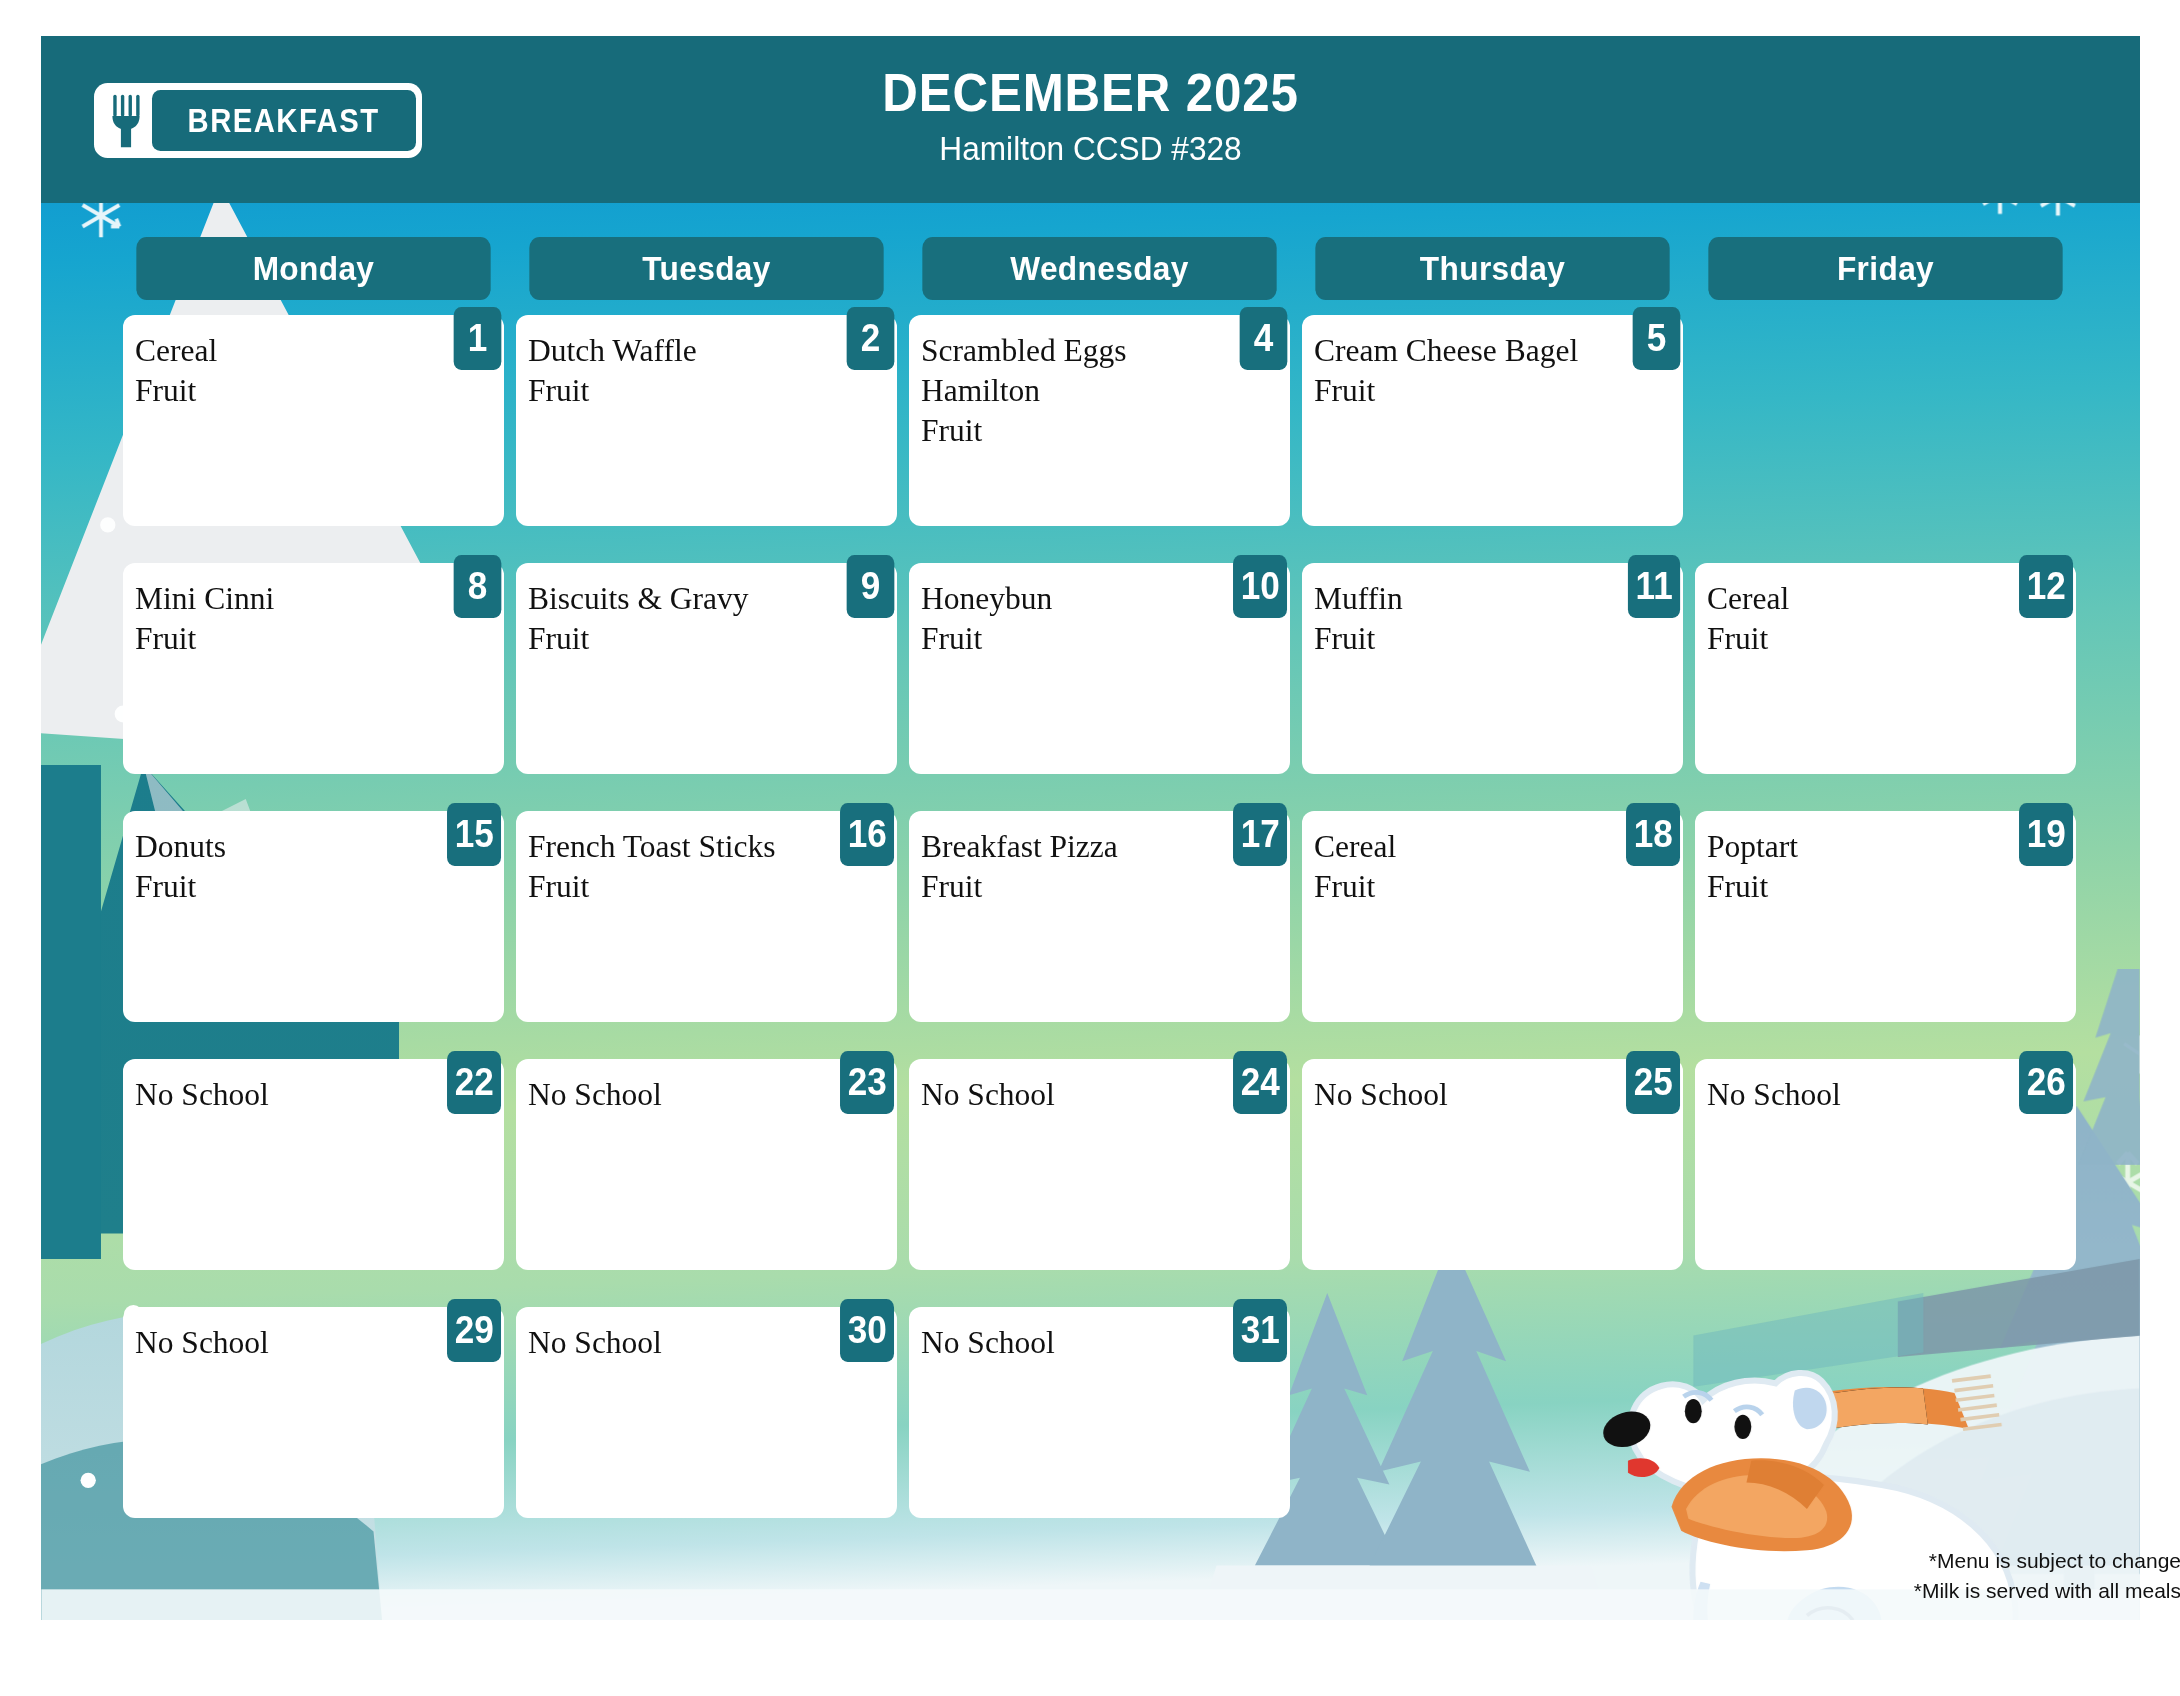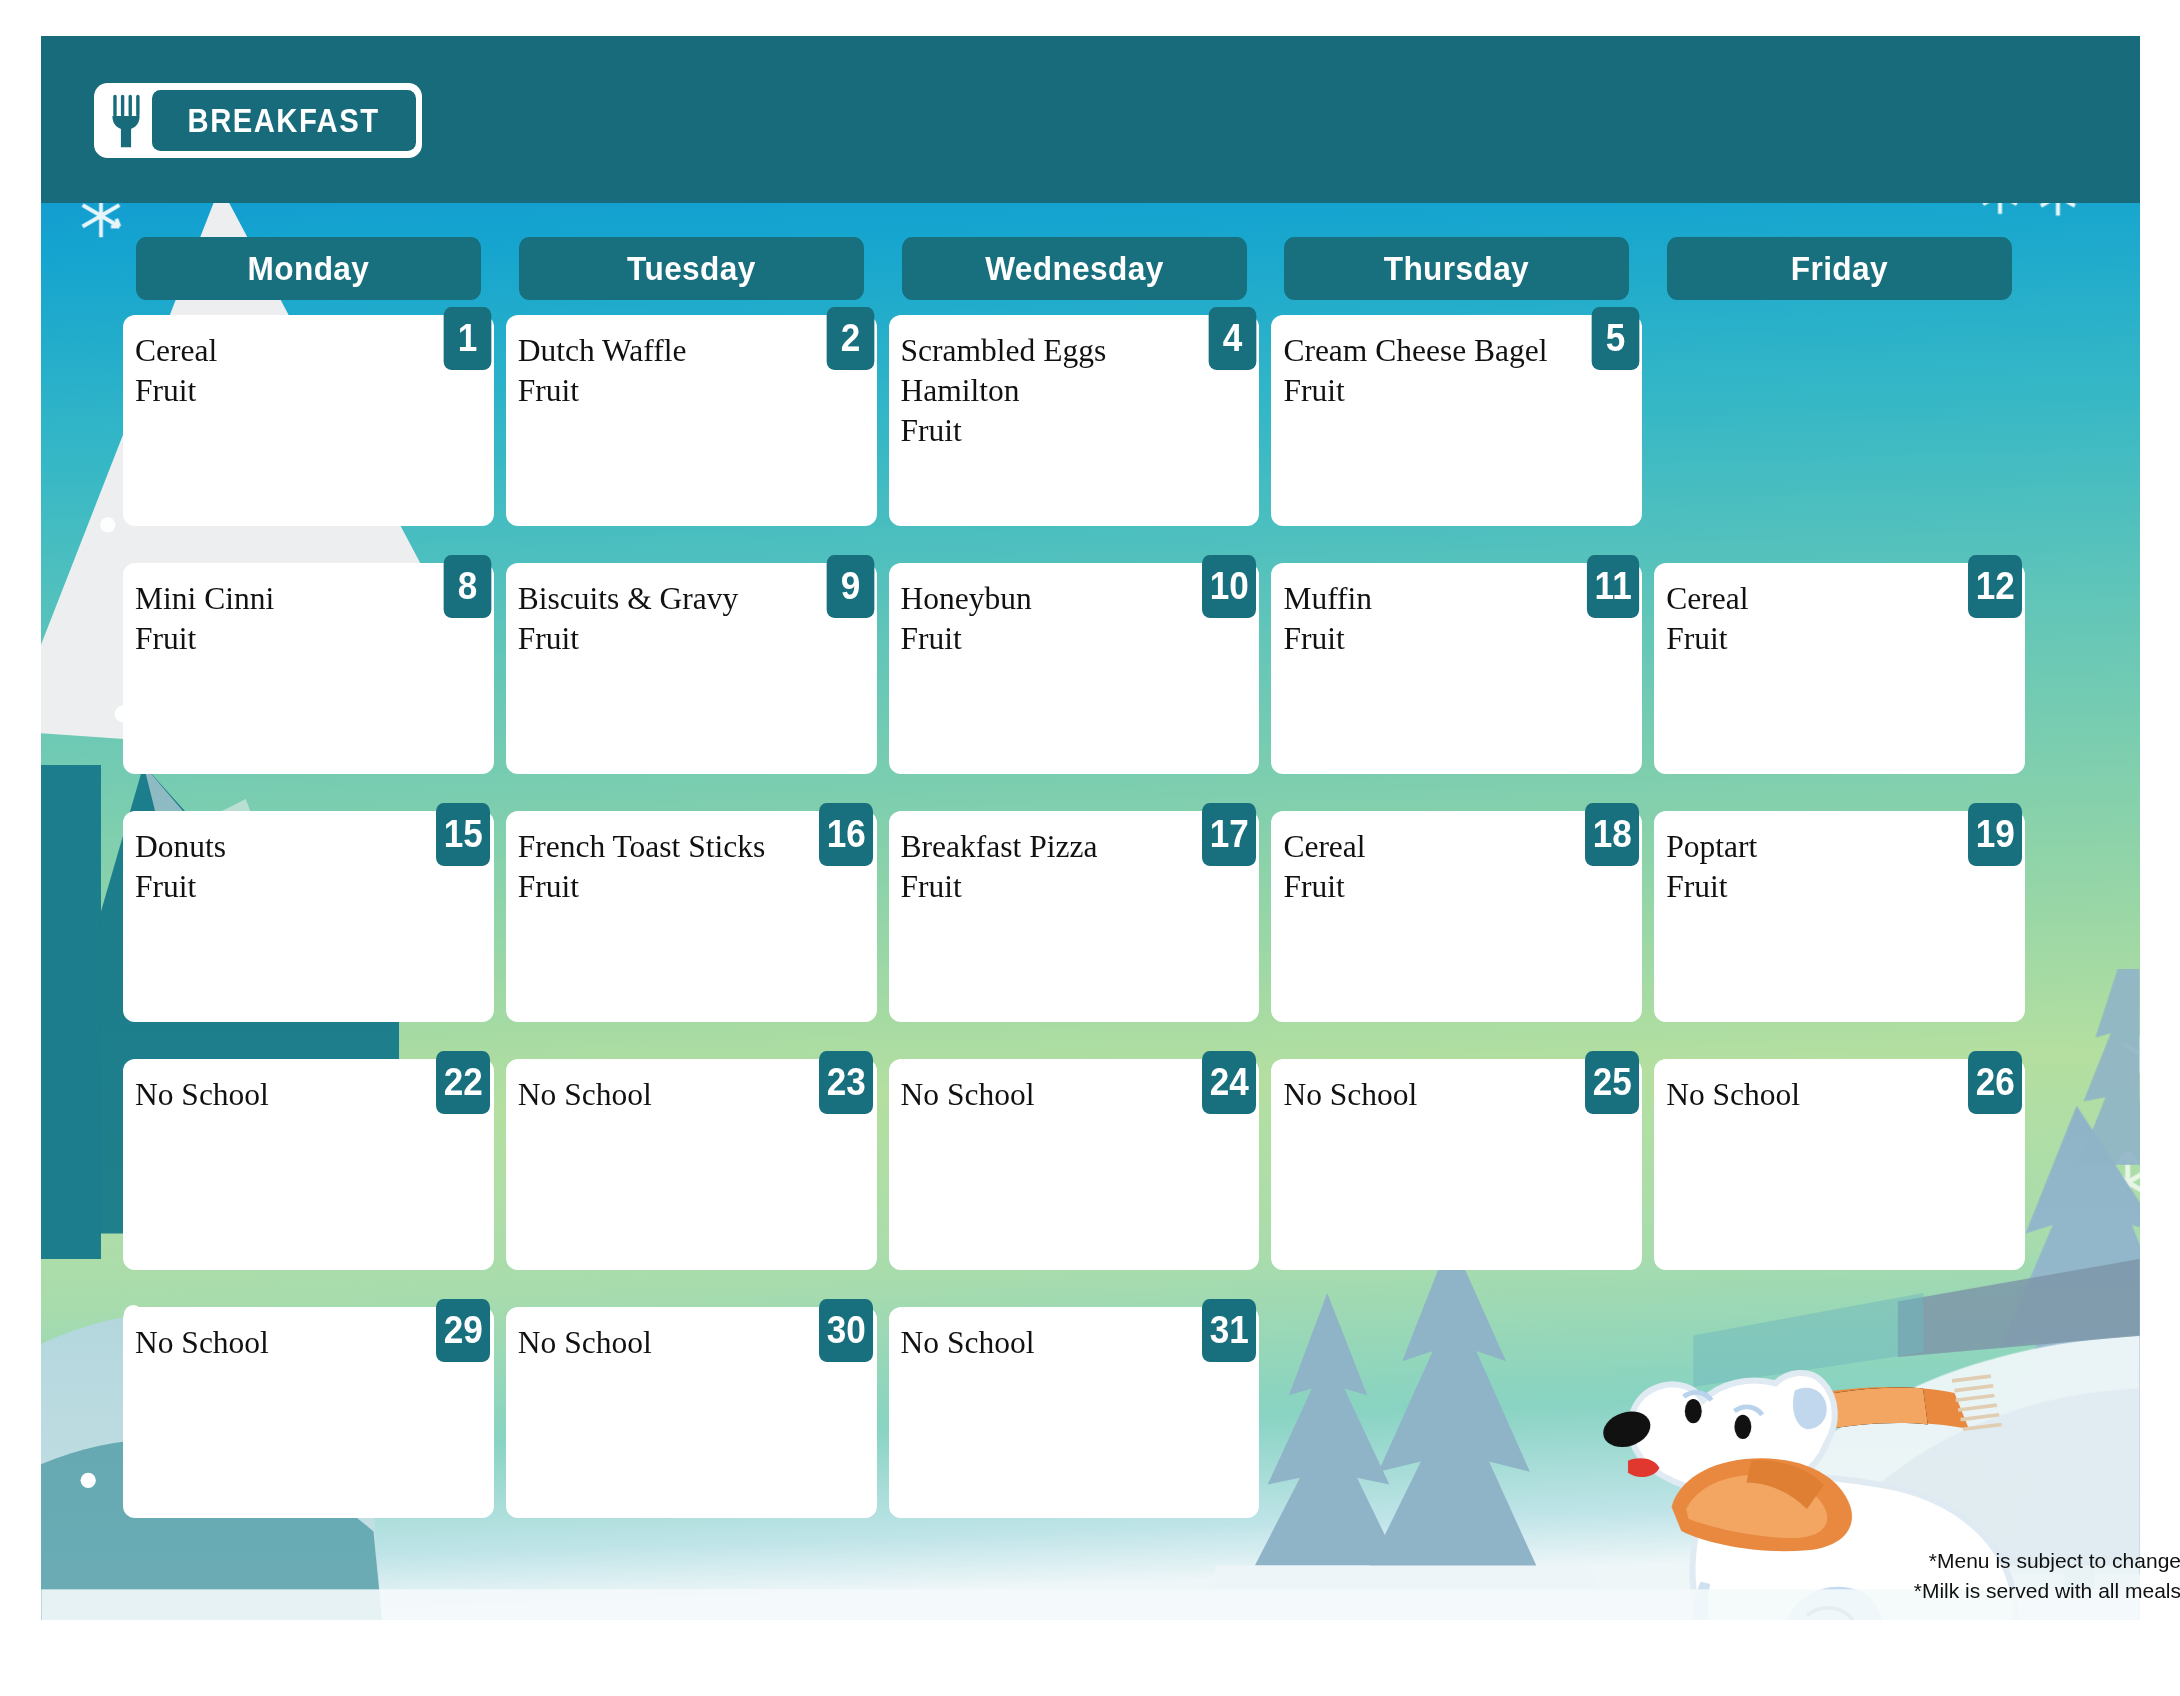--- a/index.html
+++ b/index.html
@@ -118,21 +118,21 @@
 
   #scene svg { position: absolute; left: 0; top: 0; }
 
   
   #grid {
     position: absolute;
     left: 0; top: 167px;
     width: 2099px;
     height: 1417px;
     z-index: 30;
-    padding: 34px 115px 0 82px;
+    padding: 34px 64px 0 82px;
   }
 
   .dow-row {
     display: grid;
     grid-template-columns: repeat(5, 1fr);
     gap: 12px;
     height: 63px;
     margin-bottom: 15.3px;
   }
   .dow-cell {
@@ -430,20 +430,24 @@
             <rect x="23" y="2" width="4" height="26" rx="2" fill="#176b7a"></rect>
             <rect x="32" y="2" width="4" height="26" rx="2" fill="#176b7a"></rect>
             <path d="M4 27 C 4 40, 14 42, 14 42 L14 64 L26 64 L26 42 C 26 42, 36 40, 36 27 Z" fill="#176b7a"></path>
           </svg>
         </div>
         <div id="logo-inner">
           <span class="label">BREAKFAST</span>
         </div>
       </div>
 
+      <div id="header-titles">
+        <div id="month-title">DECEMBER 2025</div>
+        <div id="district-title">Hamilton CCSD #328</div>
+      </div>
     </div>
 
     <div id="grid">
 
       <div class="dow-row">
         <div class="dow-cell">Monday</div>
         <div class="dow-cell">Tuesday</div>
         <div class="dow-cell">Wednesday</div>
         <div class="dow-cell">Thursday</div>
         <div class="dow-cell">Friday</div>

